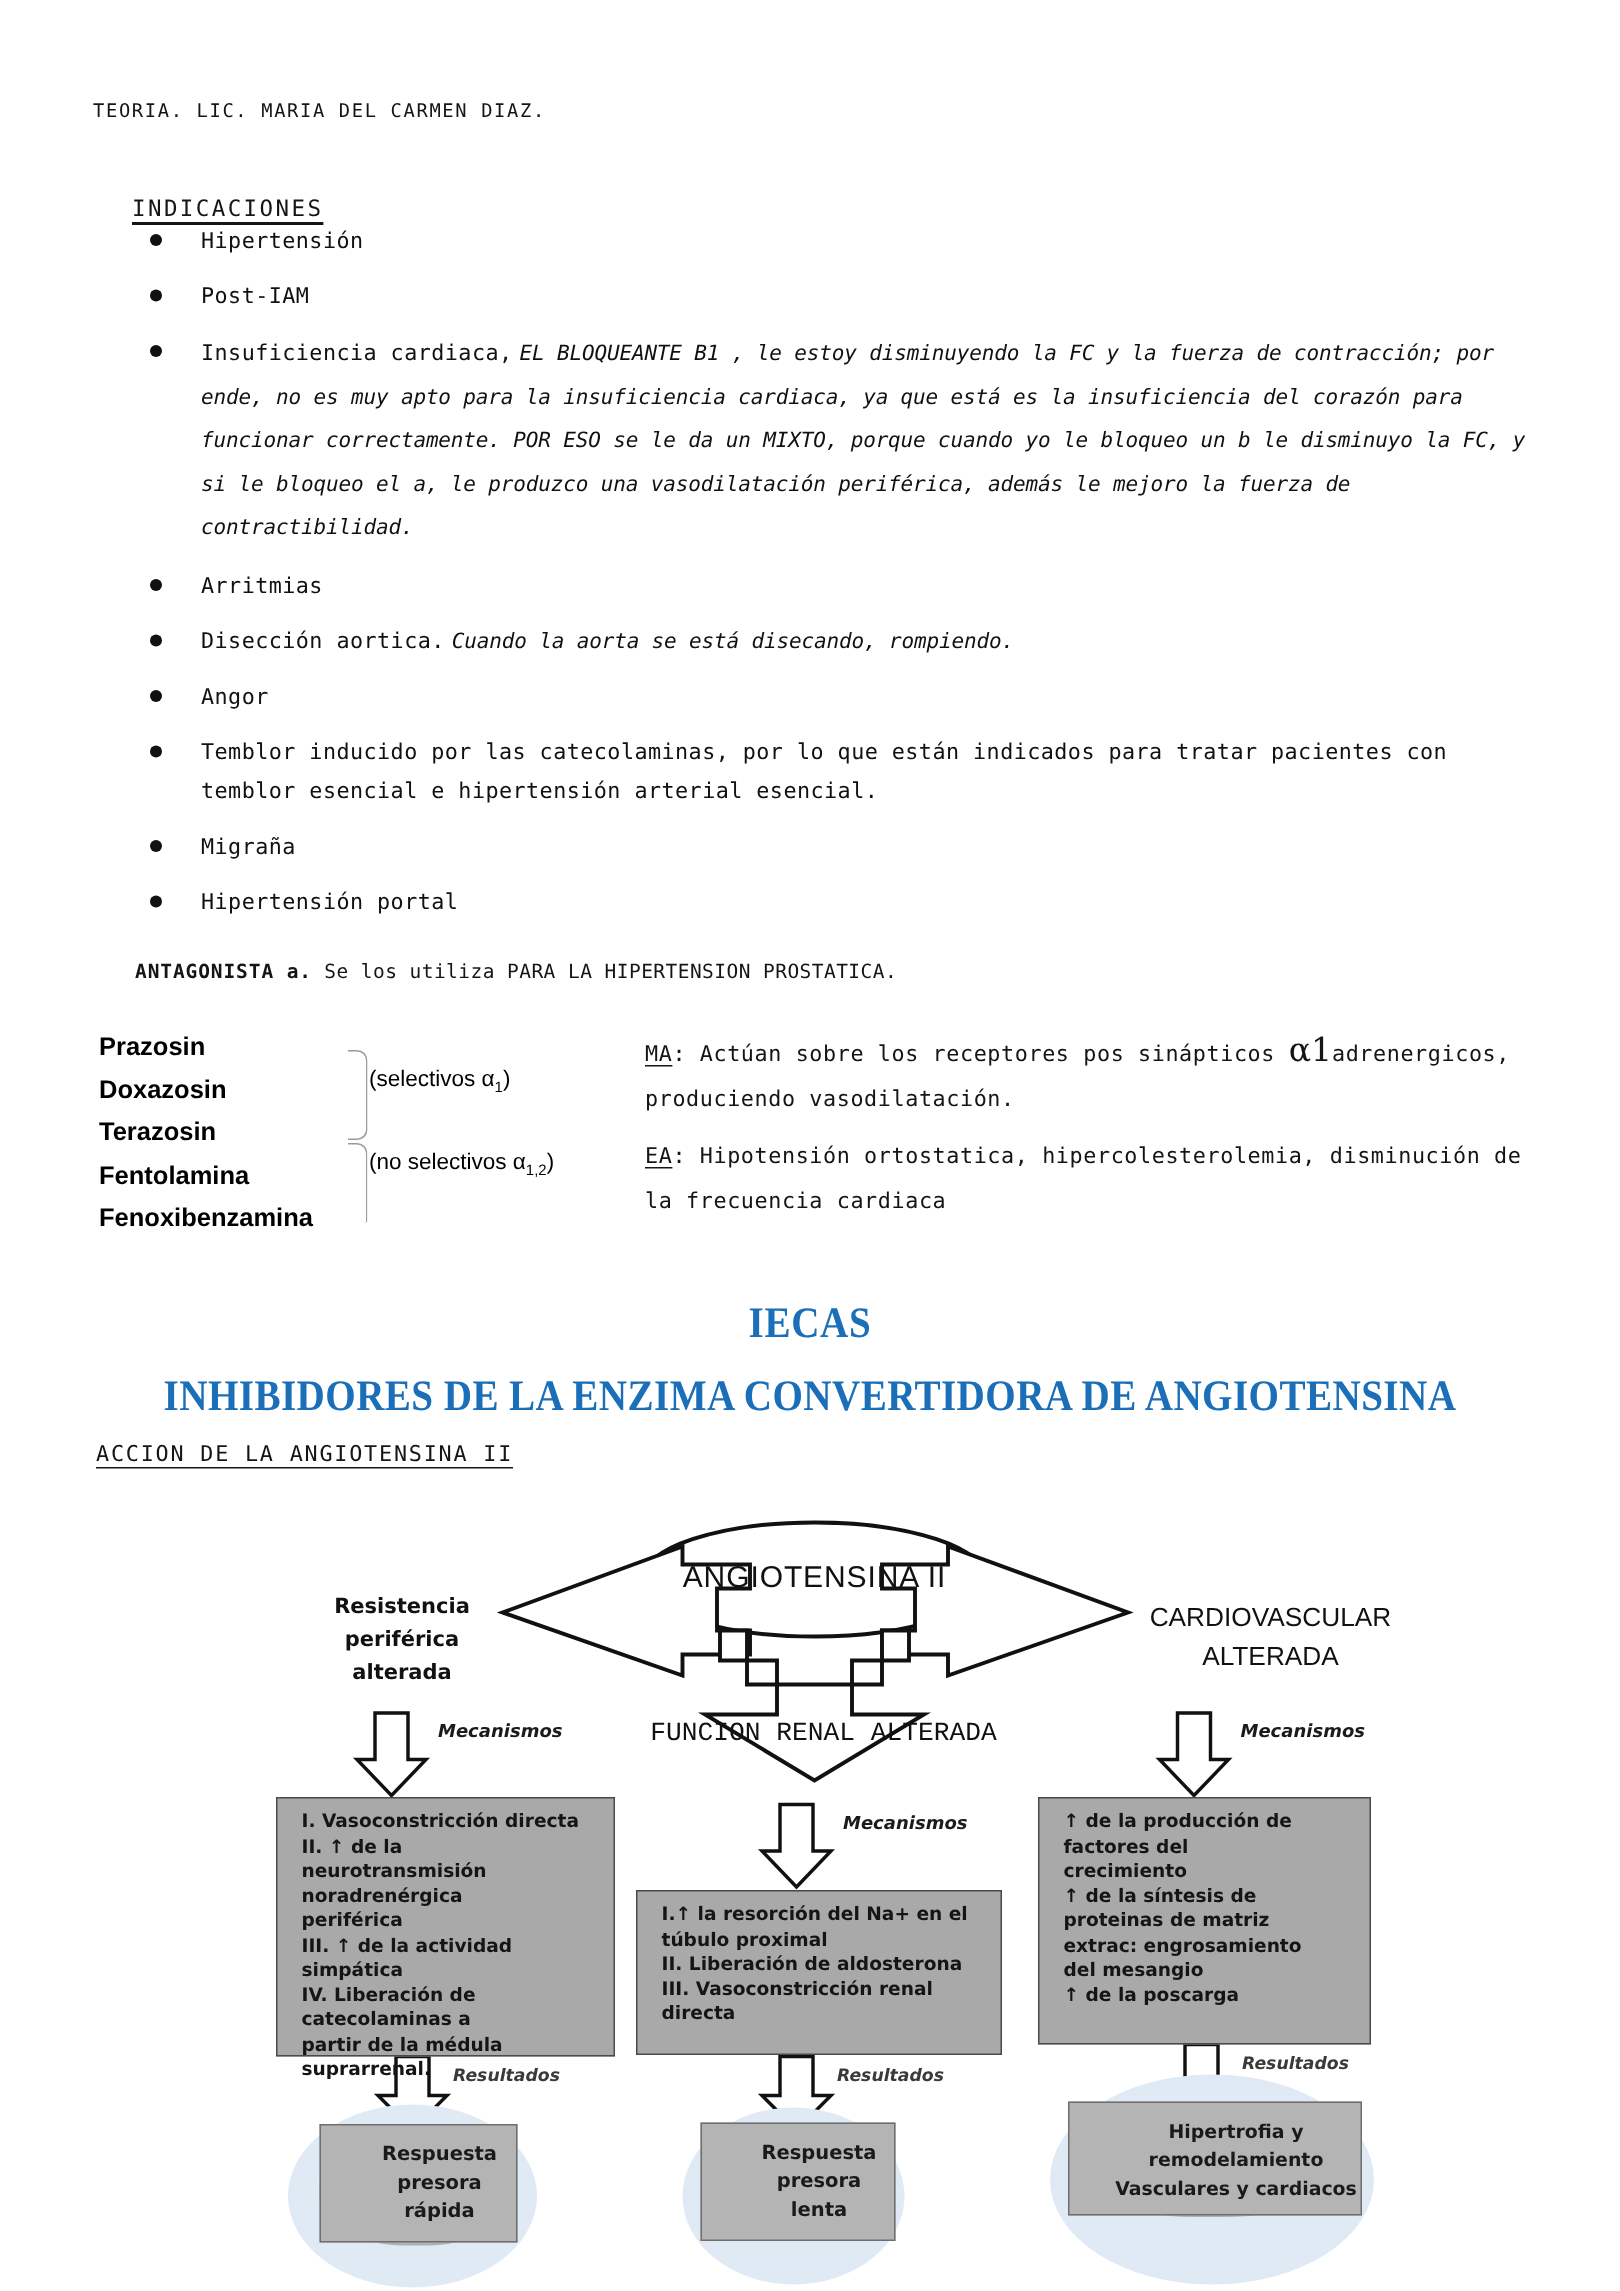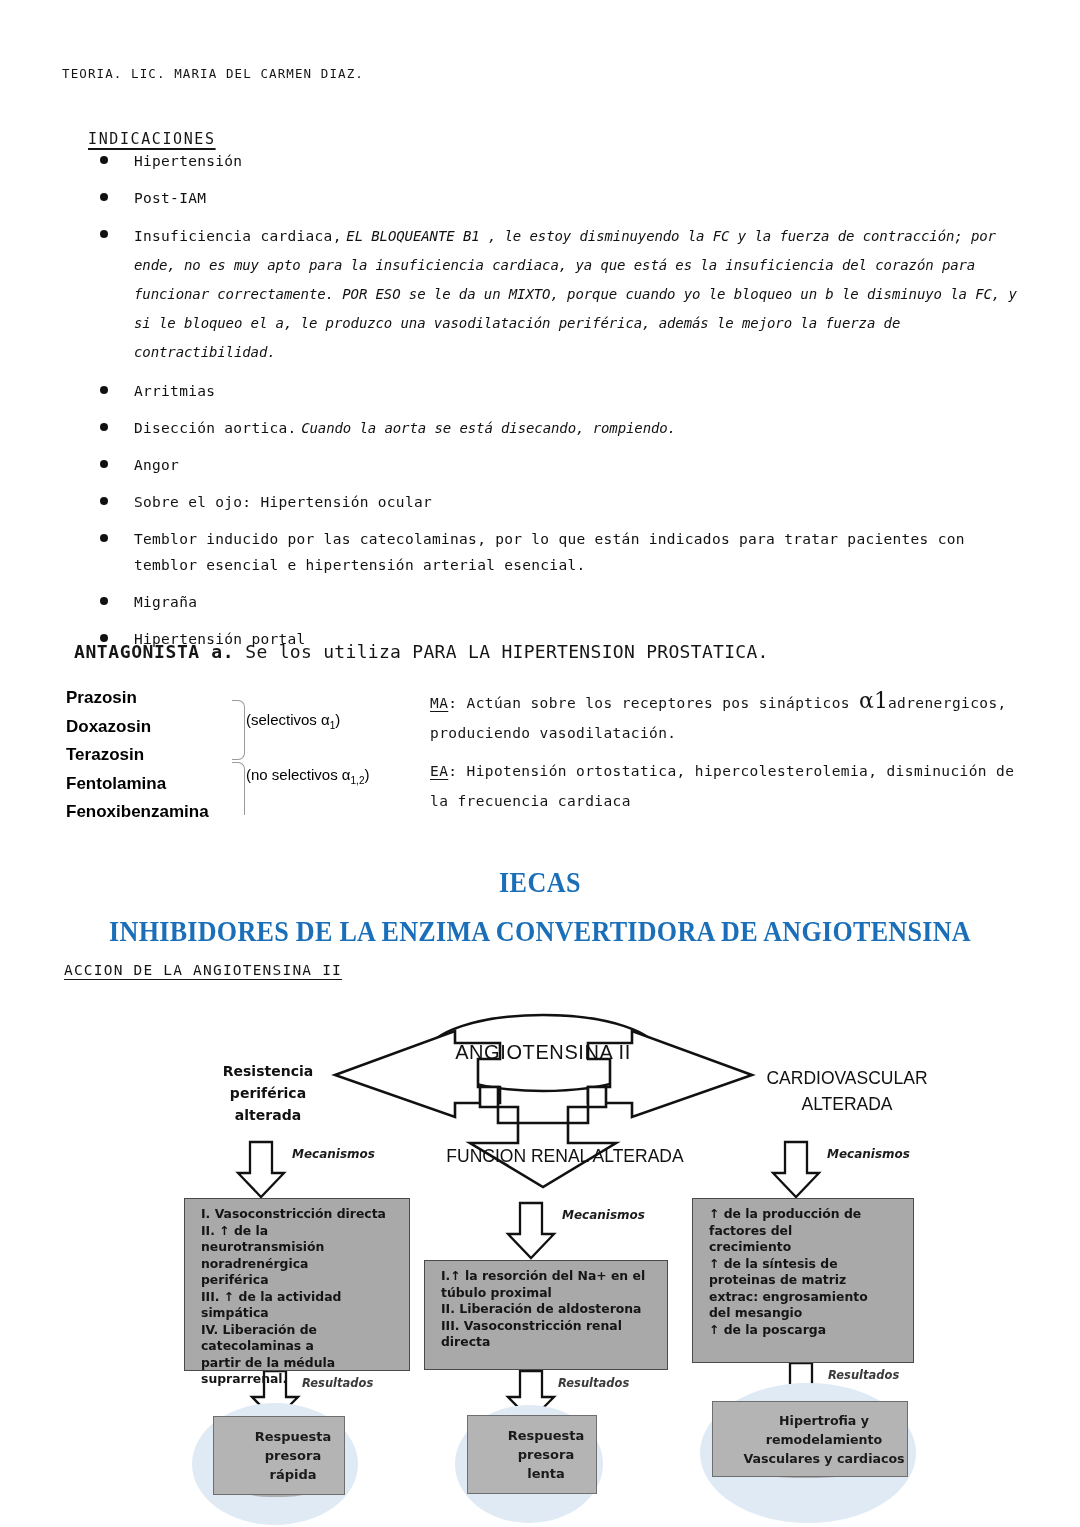--- a/index.html
+++ b/index.html
@@ -46,22 +46,22 @@
   }
   .bullet .lead{font-family:"DejaVu Sans Mono", monospace;letter-spacing:0.3px;}
   .bullet .note{
     font-family:"DejaVu Sans Mono", monospace;
     font-style:italic;letter-spacing:-0.1px;font-size:14px;
   }
   .bullet.tall{line-height:29px;}
 
   
   .antag{
-    position:absolute;left:74px;top:641px;
-    font-size:18px;letter-spacing:0.3px;
+    position:absolute;left:90px;top:641px;
+    font-size:13px;letter-spacing:0.3px;
   }
   .antag .strong{font-weight:bold;letter-spacing:0.6px;}
 
   .drug-col{
     position:absolute;left:66px;top:684px;
     font-family:"Liberation Sans", sans-serif;
     font-weight:bold;font-size:17px;line-height:28.5px;color:#000;
   }
   .sel-label{
     position:absolute;
@@ -185,24 +185,20 @@
       <span class="lead">Disección aortica.</span>
       <span class="note">Cuando la aorta se está disecando, rompiendo.</span>
     </div>
 
     <div class="bullet">
       <span class="dot"></span>
       <span class="lead">Angor</span>
     </div>
 
 
-    <div class="bullet">
-      <span class="dot"></span>
-      <span class="lead">Sobre el ojo: Hipertensión ocular</span>
-    </div>
 
     <div class="bullet">
       <span class="dot"></span>
       <span class="lead">Temblor inducido por las catecolaminas, por lo que están indicados para tratar pacientes con temblor esencial e hipertensión arterial esencial.</span>
     </div>
 
     <div class="bullet">
       <span class="dot"></span>
       <span class="lead">Migraña</span>
     </div>
@@ -268,21 +264,21 @@
 
     <div class="ell-lbl" style="left:428px;top:36px;width:230px;text-align:center;">ANGIOTENSINA II</div>
 
     <div class="dg-text cap-bold" style="left:188px;top:55px;width:160px;white-space:pre-line;">Resistencia
 periférica
 alterada</div>
 
     <div class="dg-text cap-plain" style="left:742px;top:60px;width:210px;white-space:pre-line;">CARDIOVASCULAR
 ALTERADA</div>
 
-    <div class="dg-text cap-plain" style="left:420px;top:138px;width:290px;">FUNCION RENAL ALTERADA</div>
+    <div class="dg-text cap-plain" style="left:404px;top:138px;width:290px;font-family:Liberation Mono, monospace;">FUNCION RENAL ALTERADA</div>
 
     <div class="dg-text mec" style="left:292px;top:142px;">Mecanismos</div>
     <div class="dg-text mec" style="left:562px;top:203px;">Mecanismos</div>
     <div class="dg-text mec" style="left:827px;top:142px;">Mecanismos</div>
 
     <div class="gbox" style="left:184px;top:193px;width:226px;height:173px;">I. Vasoconstricción directa
 II. ↑ de la neurotransmisión
       noradrenérgica
       periférica
 III. ↑ de la actividad

